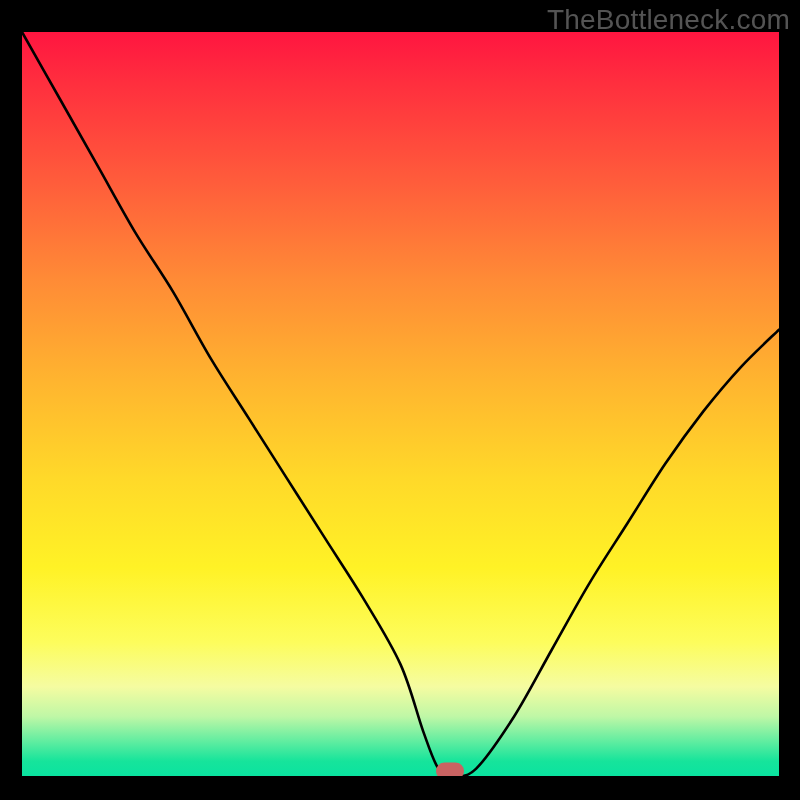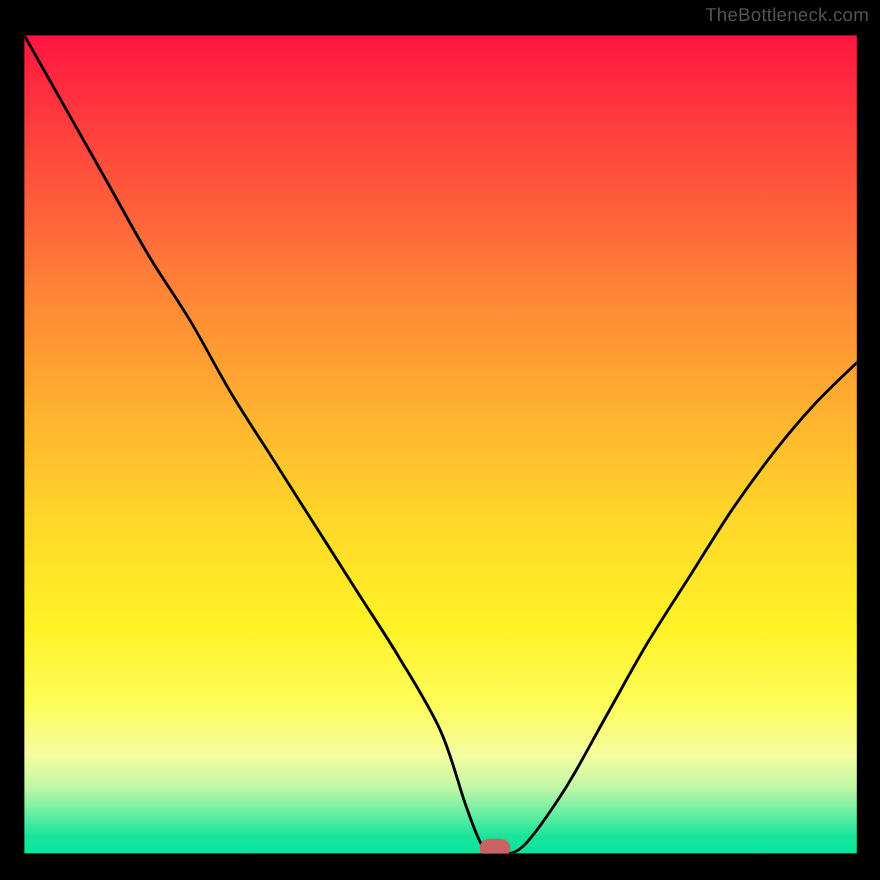--- a/index.html
+++ b/index.html
@@ -15,21 +15,21 @@
     position: relative;
     width: 800px;
     height: 800px;
     background: #000;
   }
   .watermark {
     position: absolute;
     top: 4px;
     right: 10px;
     color: #545454;
-    font-size: 17px;
+    font-size: 28px;
     font-weight: 400;
     letter-spacing: 0.2px;
     z-index: 3;
   }
   .plot-area {
     position: absolute;
     left: 22px;
     top: 32px;
     width: 757px;
     height: 744px;

